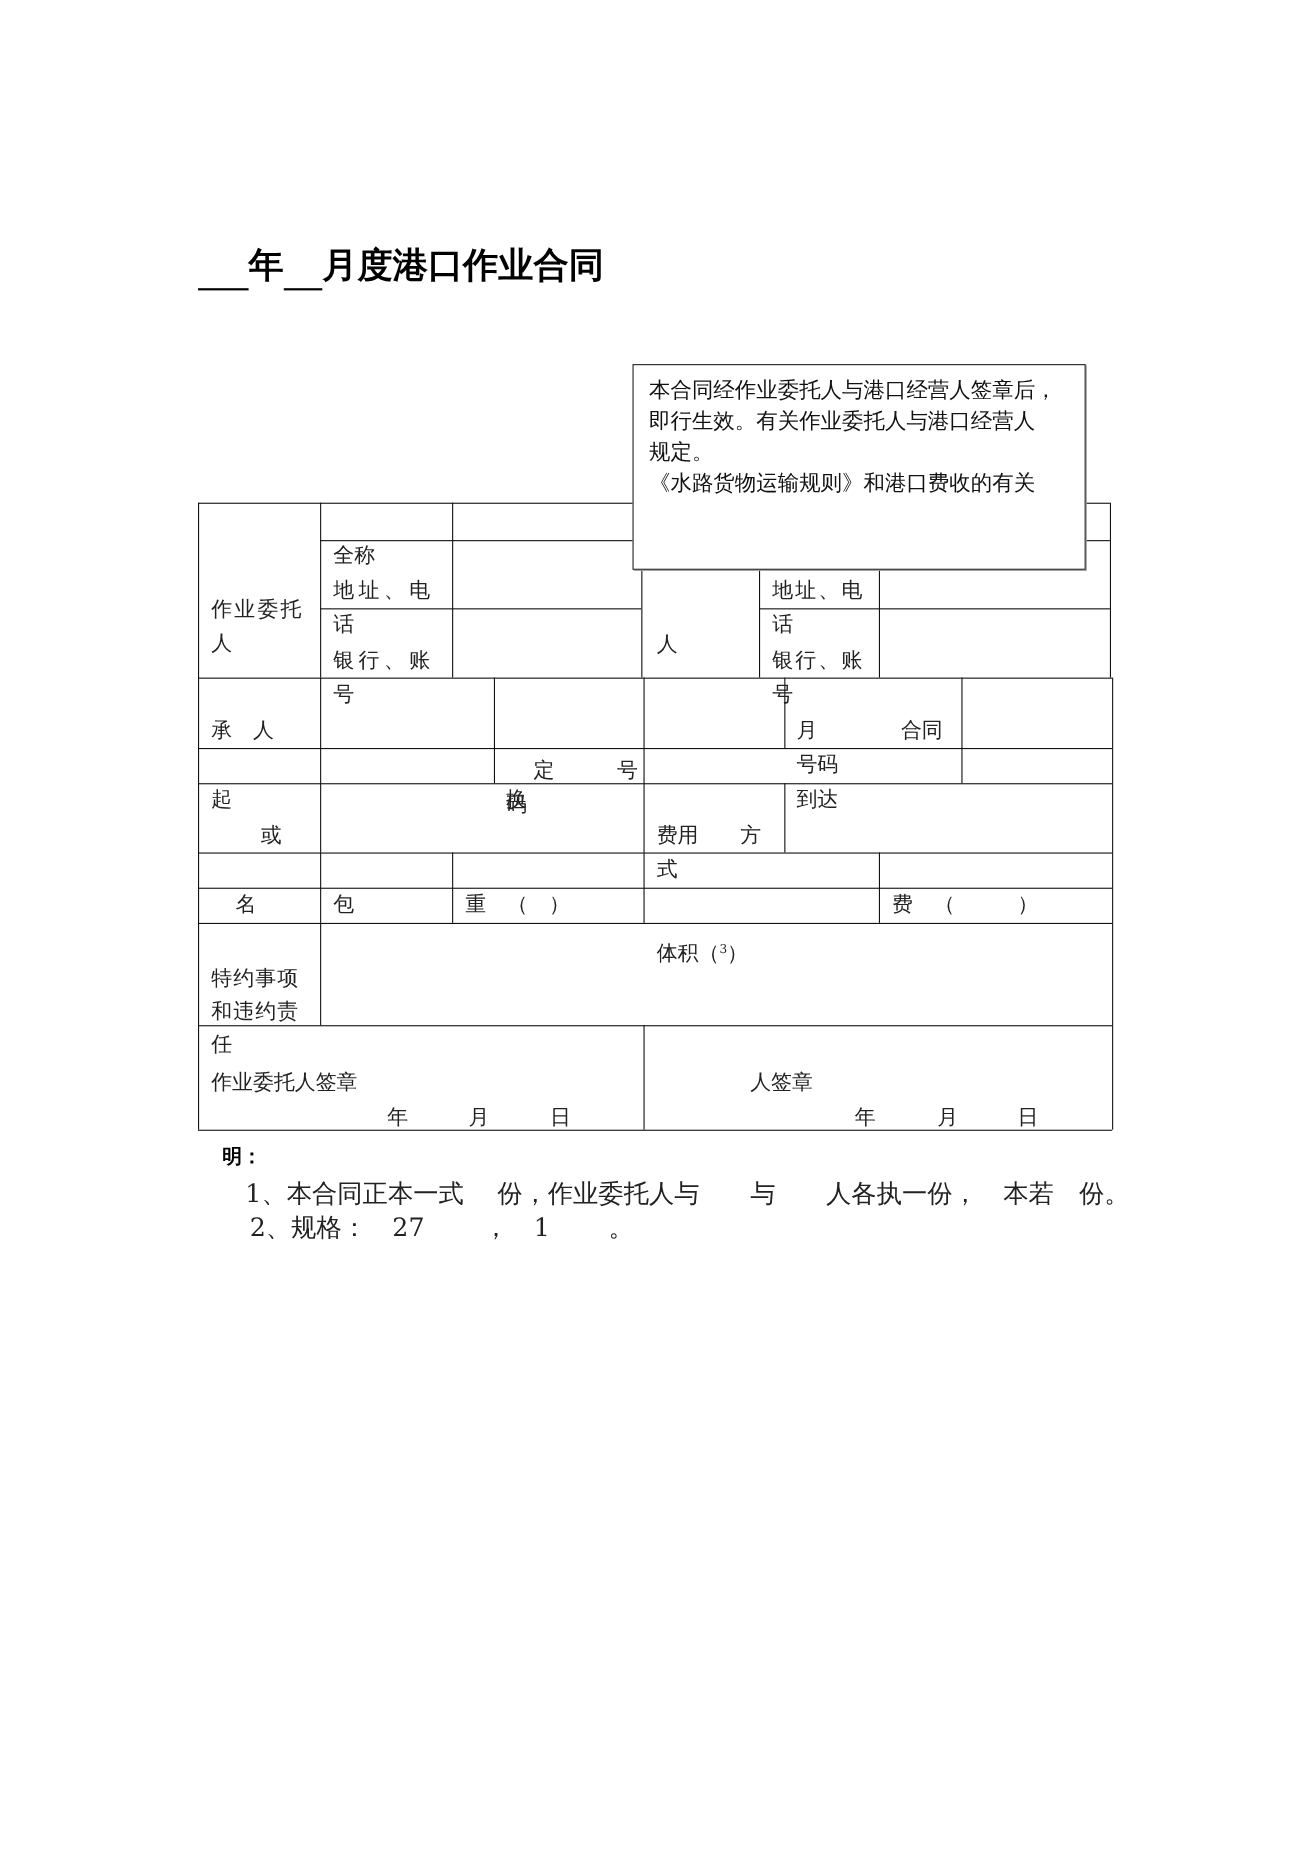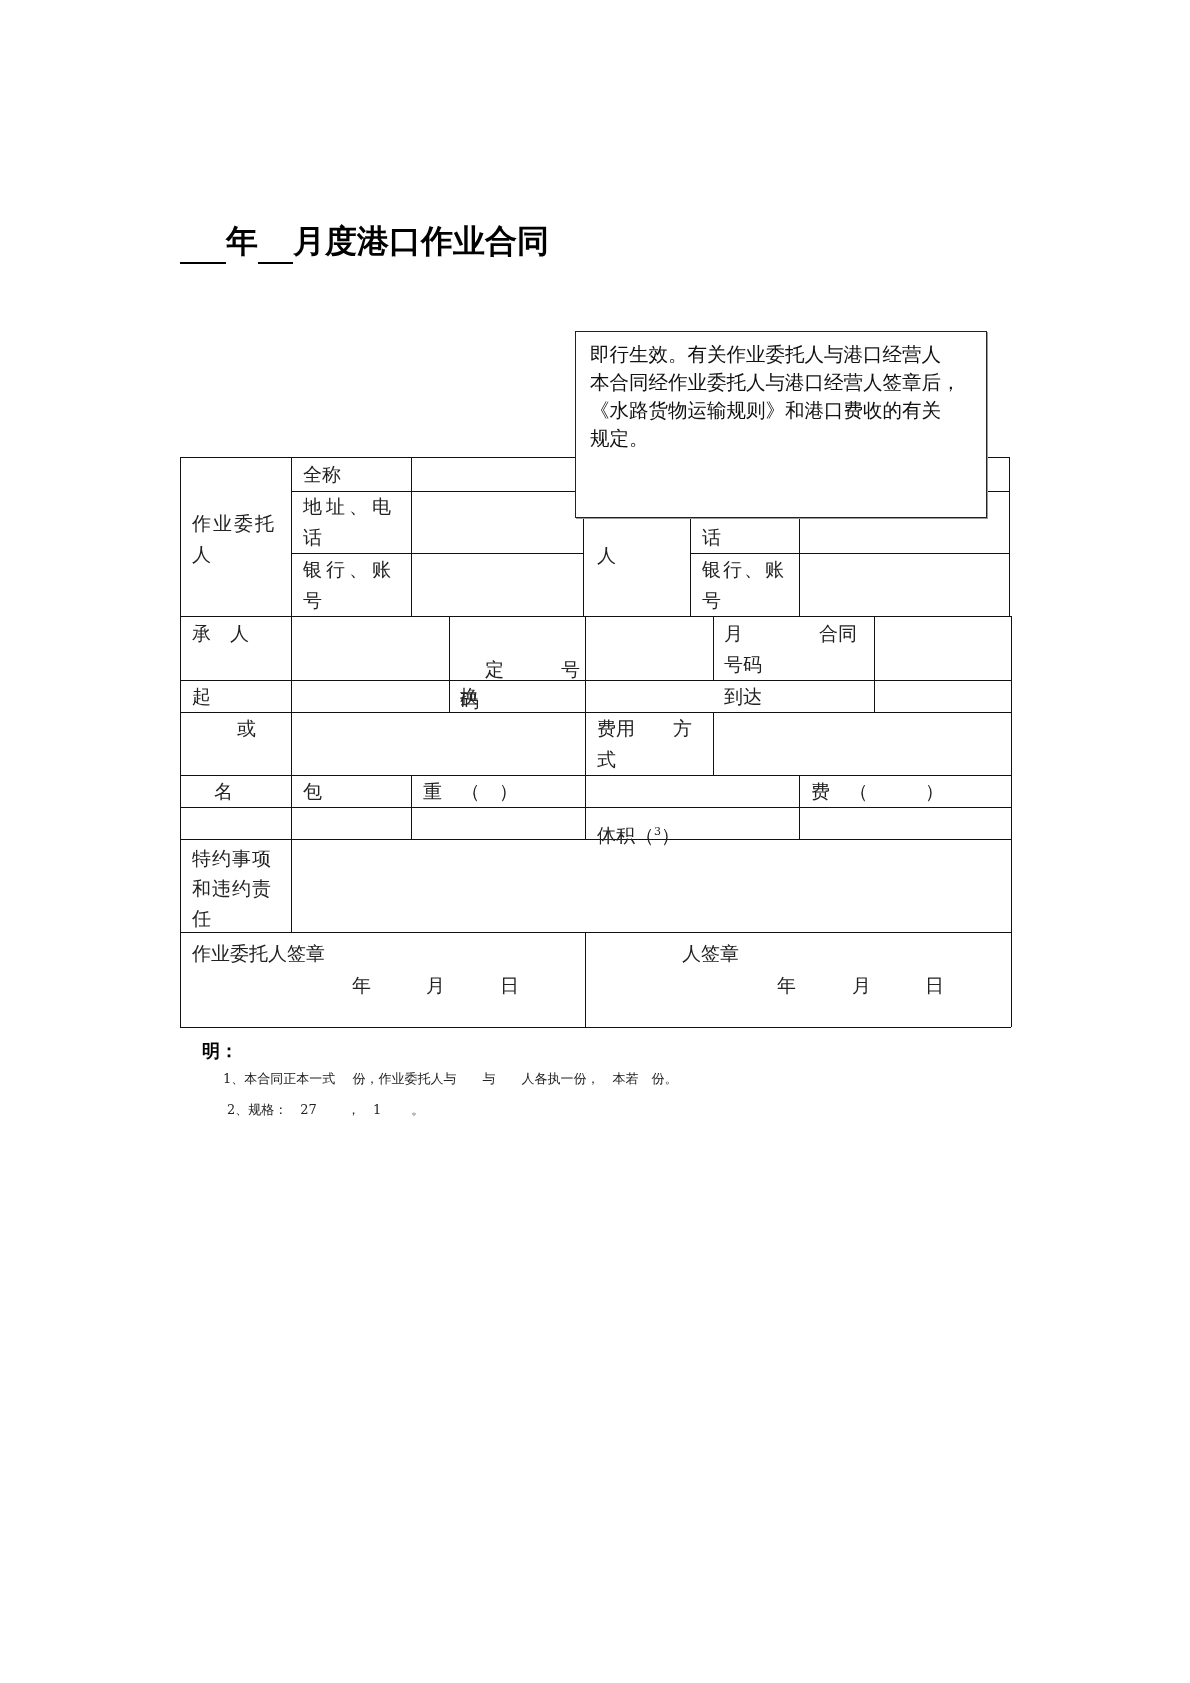--- a/index.html
+++ b/index.html
@@ -9,37 +9,37 @@
   .title { left: 180px; top: 192px; font-family: "DejaVu Sans", "Liberation Sans", sans-serif;
            font-weight: bold; font-size: 32px; letter-spacing: 0px; color: #000; white-space: nowrap; }
   .title .blank { display: inline-block; border-bottom: 2px solid #000; height: 30px; vertical-align: bottom; }
   .notebox { left: 575px; top: 303px; width: 412px; height: 187px; border: 1.5px solid #222;
              box-shadow: 1px 1px 0 #999; background: #fff; z-index: 5;
              font-family: "DejaVu Sans", "Liberation Sans", sans-serif; font-size: 19.5px; line-height: 28px;
              padding: 9px 0 0 14px; box-sizing: border-box; color: #111; }
   .notebox div { white-space: nowrap; }
   .hl { position: absolute; height: 0; border-top: 1.5px solid #111; }
   .vl { position: absolute; width: 0; border-left: 1.5px solid #111; }
-  .cell { position: absolute; font-size: 19px; line-height: 31px; white-space: nowrap; color: #222; }
-  .foot { position: absolute; font-size: 13px; white-space: nowrap; color: #222; }
+  .cell { position: absolute; font-size: 19px; line-height: 31px; white-space: nowrap; color: #222; margin-top: 31px; }
+  .foot { position: absolute; font-size: 23px; white-space: nowrap; color: #222; }
   .bold { font-weight: bold; font-family: "DejaVu Sans", "Liberation Sans", sans-serif; color:#000; }
   sup { font-size: 11px; vertical-align: 7px; }
 </style>
 </head>
 <body>
 
 <div class="abs title">
   <span class="blank" style="width:46px"></span><span>年</span><span class="blank" style="width:35px"></span><span>月度港口作业合同</span>
 </div>
 
 <div class="abs notebox">
+  <div>本合同经作业委托人与港口经营人签章后，</div>
   <div>即行生效。有关作业委托人与港口经营人</div>
-  <div>本合同经作业委托人与港口经营人签章后，</div>
+  <div>规定。</div>
   <div>《水路货物运输规则》和港口费收的有关</div>
-  <div>规定。</div>
 </div>
 
 <div>
 
   <div class="hl" style="left:180px; top:457px; width:829px"></div>
   <div class="hl" style="left:291px; top:491px; width:718px"></div>
   <div class="hl" style="left:291px; top:553px; width:292px"></div>
   <div class="hl" style="left:690px; top:553px; width:319px"></div>
   <div class="hl" style="left:180px; top:616px; width:831px"></div>
   <div class="hl" style="left:180px; top:680px; width:831px"></div>

